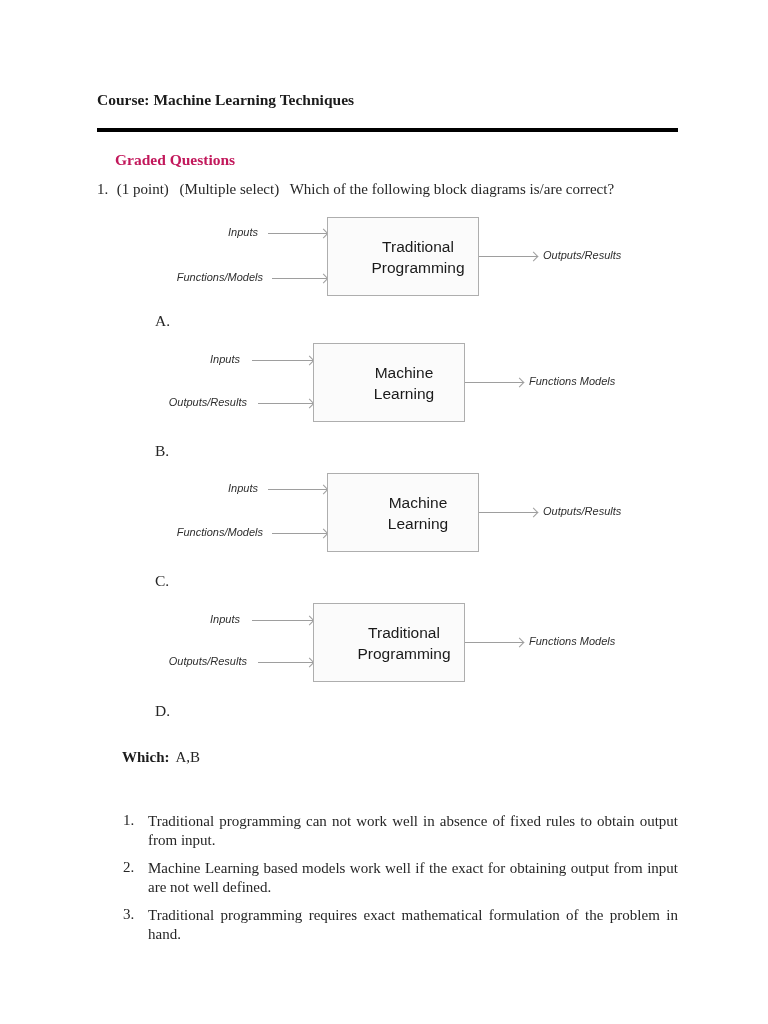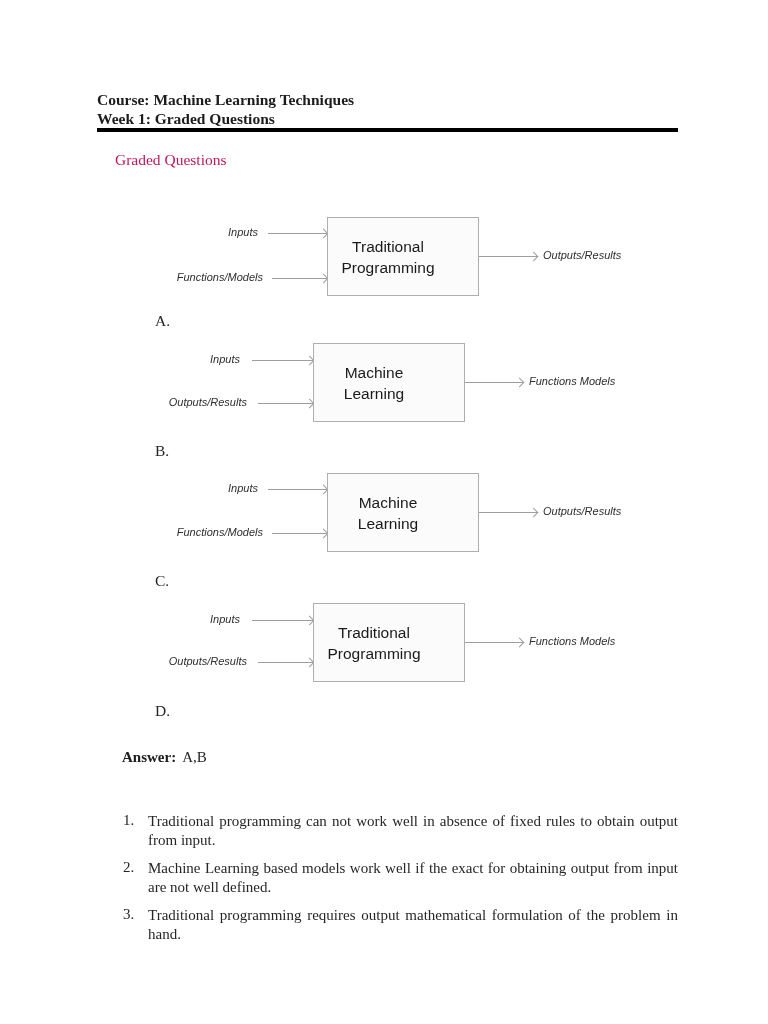--- a/index.html
+++ b/index.html
@@ -6,33 +6,33 @@
   .page {
     position:relative; width:768px; height:1024px; background:#ffffff;
     font-family:"Liberation Serif","DejaVu Serif",serif; color:#262626;
     overflow:hidden;
   }
   .abs { position:absolute; }
 
   
   .hdr { left:97px; top:90px; font-size:15.5px; font-weight:bold; line-height:19px; color:#1c1c1c; }
   .rule { left:97px; top:128px; width:581px; height:3.5px; background:#000; }
-  .section-title { left:115px; top:151px; font-size:15.5px; font-weight:normal; color:#c2185b; }
+  .section-title { left:115px; top:151px; font-size:15.5px; font-weight:bold; color:#c2185b; }
 
   
   .qline { font-size:15px; color:#262626; white-space:nowrap; }
   .qline .qnum { display:inline-block; width:16px; }
   .qline .qpts, .qline .qtag { margin-right:7px; }
 
   
   .dlabel { font-family:"Liberation Sans","DejaVu Sans",sans-serif; font-size:11px; color:#2e2e2e; white-space:nowrap;font-style:italic; }
   .dlabel.r { text-align:right; }
   .pbox {
     position:absolute; width:152px; height:79px; background:#fbfbfb;
-    border:1px solid #aeaeae; display:flex; align-items:center; justify-content:flex-start;
+    border:1px solid #aeaeae; display:flex; align-items:center; justify-content:flex-end;
     box-sizing:border-box;
   }
   .pbox span {
     font-family:"Liberation Sans","DejaVu Sans",sans-serif; font-size:15.5px; line-height:21px;
     color:#1a1a1a; text-align:center; max-width:120px; display:block;
   }
   .arrow { position:absolute; height:0; border-top:1px solid #9e9e9e; }
   .arrow::after {
     content:""; position:absolute; right:0; top:-4px; width:6px; height:6px;
     border-top:1px solid #9e9e9e; border-right:1px solid #9e9e9e; transform:rotate(45deg);
@@ -75,26 +75,31 @@
   .stmt .snum { width:16px; margin-right:9px; font-size:15px; flex:none; }
   .stmt .stext { width:530px; font-size:15px; line-height:19px; text-align:justify; }
 </style>
 </head>
 <body>
 
 <div class="page">
 
   <div class="abs hdr">
     <div>Course: Machine Learning Techniques</div>
-    <div>Week 1: Graded Questions</div>
   </div>
   <div class="abs rule"></div>
 
   <div class="abs section-title">Graded Questions</div>
 
+  <div class="abs qline" style="left:97px; top:181px;">
+    <span class="qnum">1.</span>
+    <span class="qpts">(1 point)</span>
+    <span class="qtag">(Multiple select)</span>
+    <span>Which of the following block diagrams is/are correct?</span>
+  </div>
 
   <div class="abs dlabel r dA-in1">Inputs</div>
   <div class="arrow dA-a1"></div>
   <div class="abs dlabel r dA-in2">Functions/Models</div>
   <div class="arrow dA-a2"></div>
   <div class="pbox dA-box">
     <span>Traditional Programming</span>
   </div>
   <div class="arrow dA-ao"></div>
   <div class="abs dlabel dA-out">Outputs/Results</div>
@@ -127,32 +132,32 @@
   <div class="abs dlabel r dD-in2">Outputs/Results</div>
   <div class="arrow dD-a2"></div>
   <div class="pbox dD-box">
     <span>Traditional Programming</span>
   </div>
   <div class="arrow dD-ao"></div>
   <div class="abs dlabel dD-out">Functions Models</div>
   <div class="letter dD-letter">D.</div>
 
   <div class="abs answer">
-    <b>Answer:</b><span>A,B</span>
+    <b>Which:</b><span>A,B</span>
   </div>
 
 
   <div class="abs statements">
     <div class="stmt">
       <span class="snum">1.</span>
       <span class="stext">Traditional programming can not work well in absence of fixed rules to obtain output from input.</span>
     </div>
     <div class="stmt">
       <span class="snum">2.</span>
       <span class="stext">Machine Learning based models work well if the exact for obtaining output from input are not well defined.</span>
     </div>
     <div class="stmt">
       <span class="snum">3.</span>
-      <span class="stext">Traditional programming requires output mathematical formulation of the problem in hand.</span>
+      <span class="stext">Traditional programming requires exact mathematical formulation of the problem in hand.</span>
     </div>
   </div>
 
 </div>
 
 </body></html>

